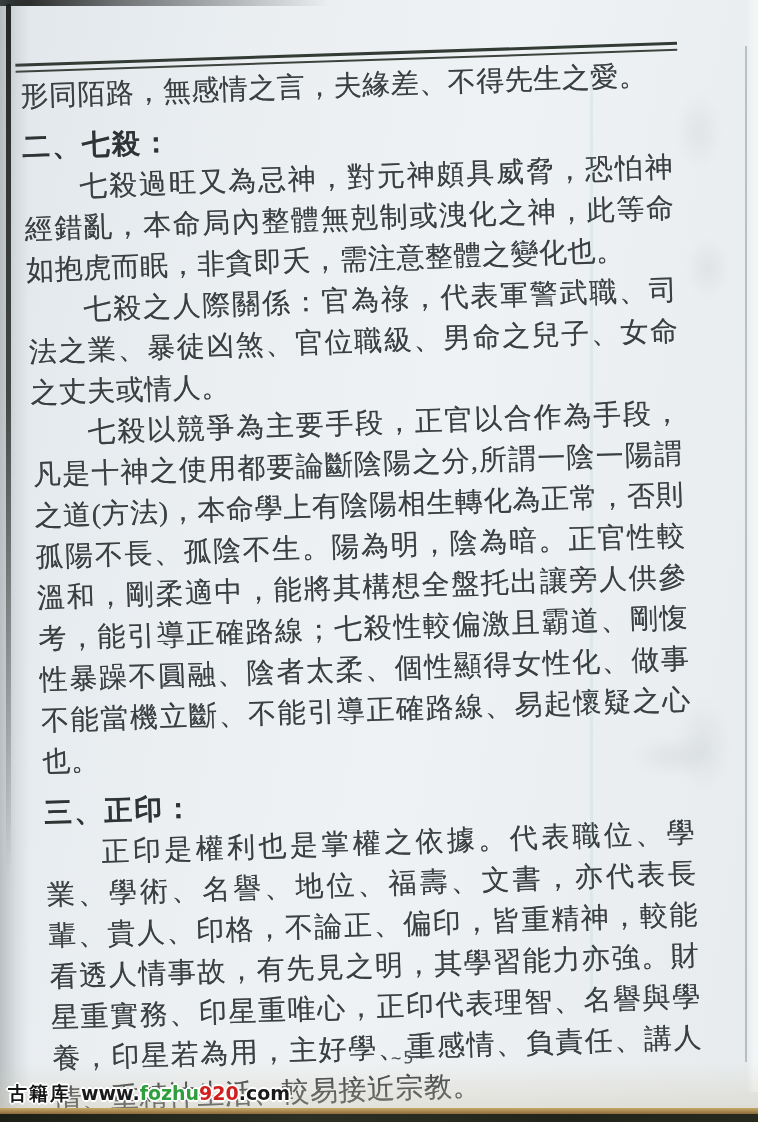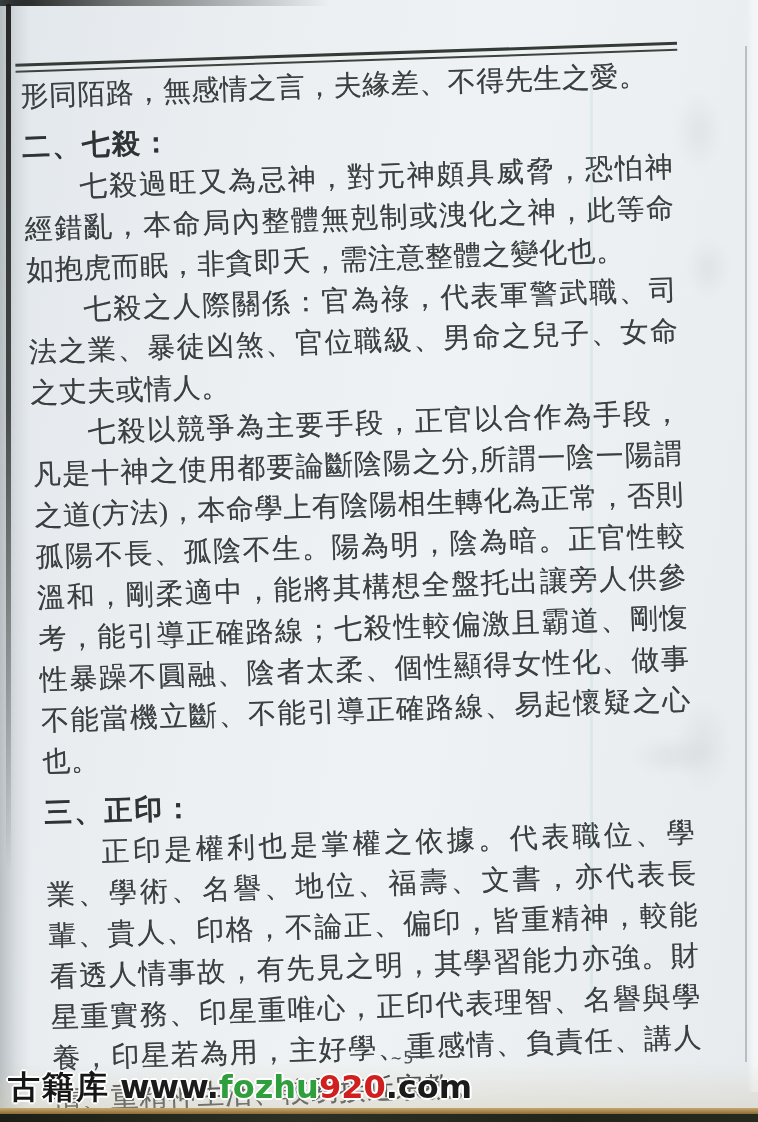--- a/index.html
+++ b/index.html
@@ -49,23 +49,23 @@
   .g4{left:630px;top:736px;width:84px;height:40px;}
   
   .bottom-fade{position:absolute;left:0;right:0;bottom:14px;height:46px;
     background:linear-gradient(to bottom,rgba(208,201,180,0),rgba(208,201,180,0.40));}
   .tan-line{position:absolute;left:0;right:0;bottom:8px;height:6px;
     background:linear-gradient(to bottom,#c7a767,#8a6c3c);}
   .dark-band{position:absolute;left:0;right:0;bottom:0;height:8px;
     background:linear-gradient(to right,#1b1f15,#2c3024 40%,#20241a 75%,#262a1e);}
   
   .watermark{
-    position:absolute;left:8px;bottom:22px;
+    position:absolute;left:8px;bottom:16px;
     font-family:"DejaVu Sans","Liberation Sans",sans-serif;
-    font-weight:bold;font-size:32px;line-height:26px;white-space:nowrap;
+    font-weight:bold;font-size:19px;line-height:26px;white-space:nowrap;
     text-shadow:-2px 0 0 #fff,2px 0 0 #fff,0 -2px 0 #fff,0 2px 0 #fff,
                 -1px -1px 0 #fff,1px -1px 0 #fff,-1px 1px 0 #fff,1px 1px 0 #fff;
   }
   .wm-site{color:#161616;margin-right:10px;letter-spacing:2px;}
   .wm-www{color:#1b1b1b;}
   .wm-green{color:#2f9e3c;}
   .wm-red{color:#d01f1f;}
   .wm-com{color:#1a1a1a;}
 </style>
 </head>

